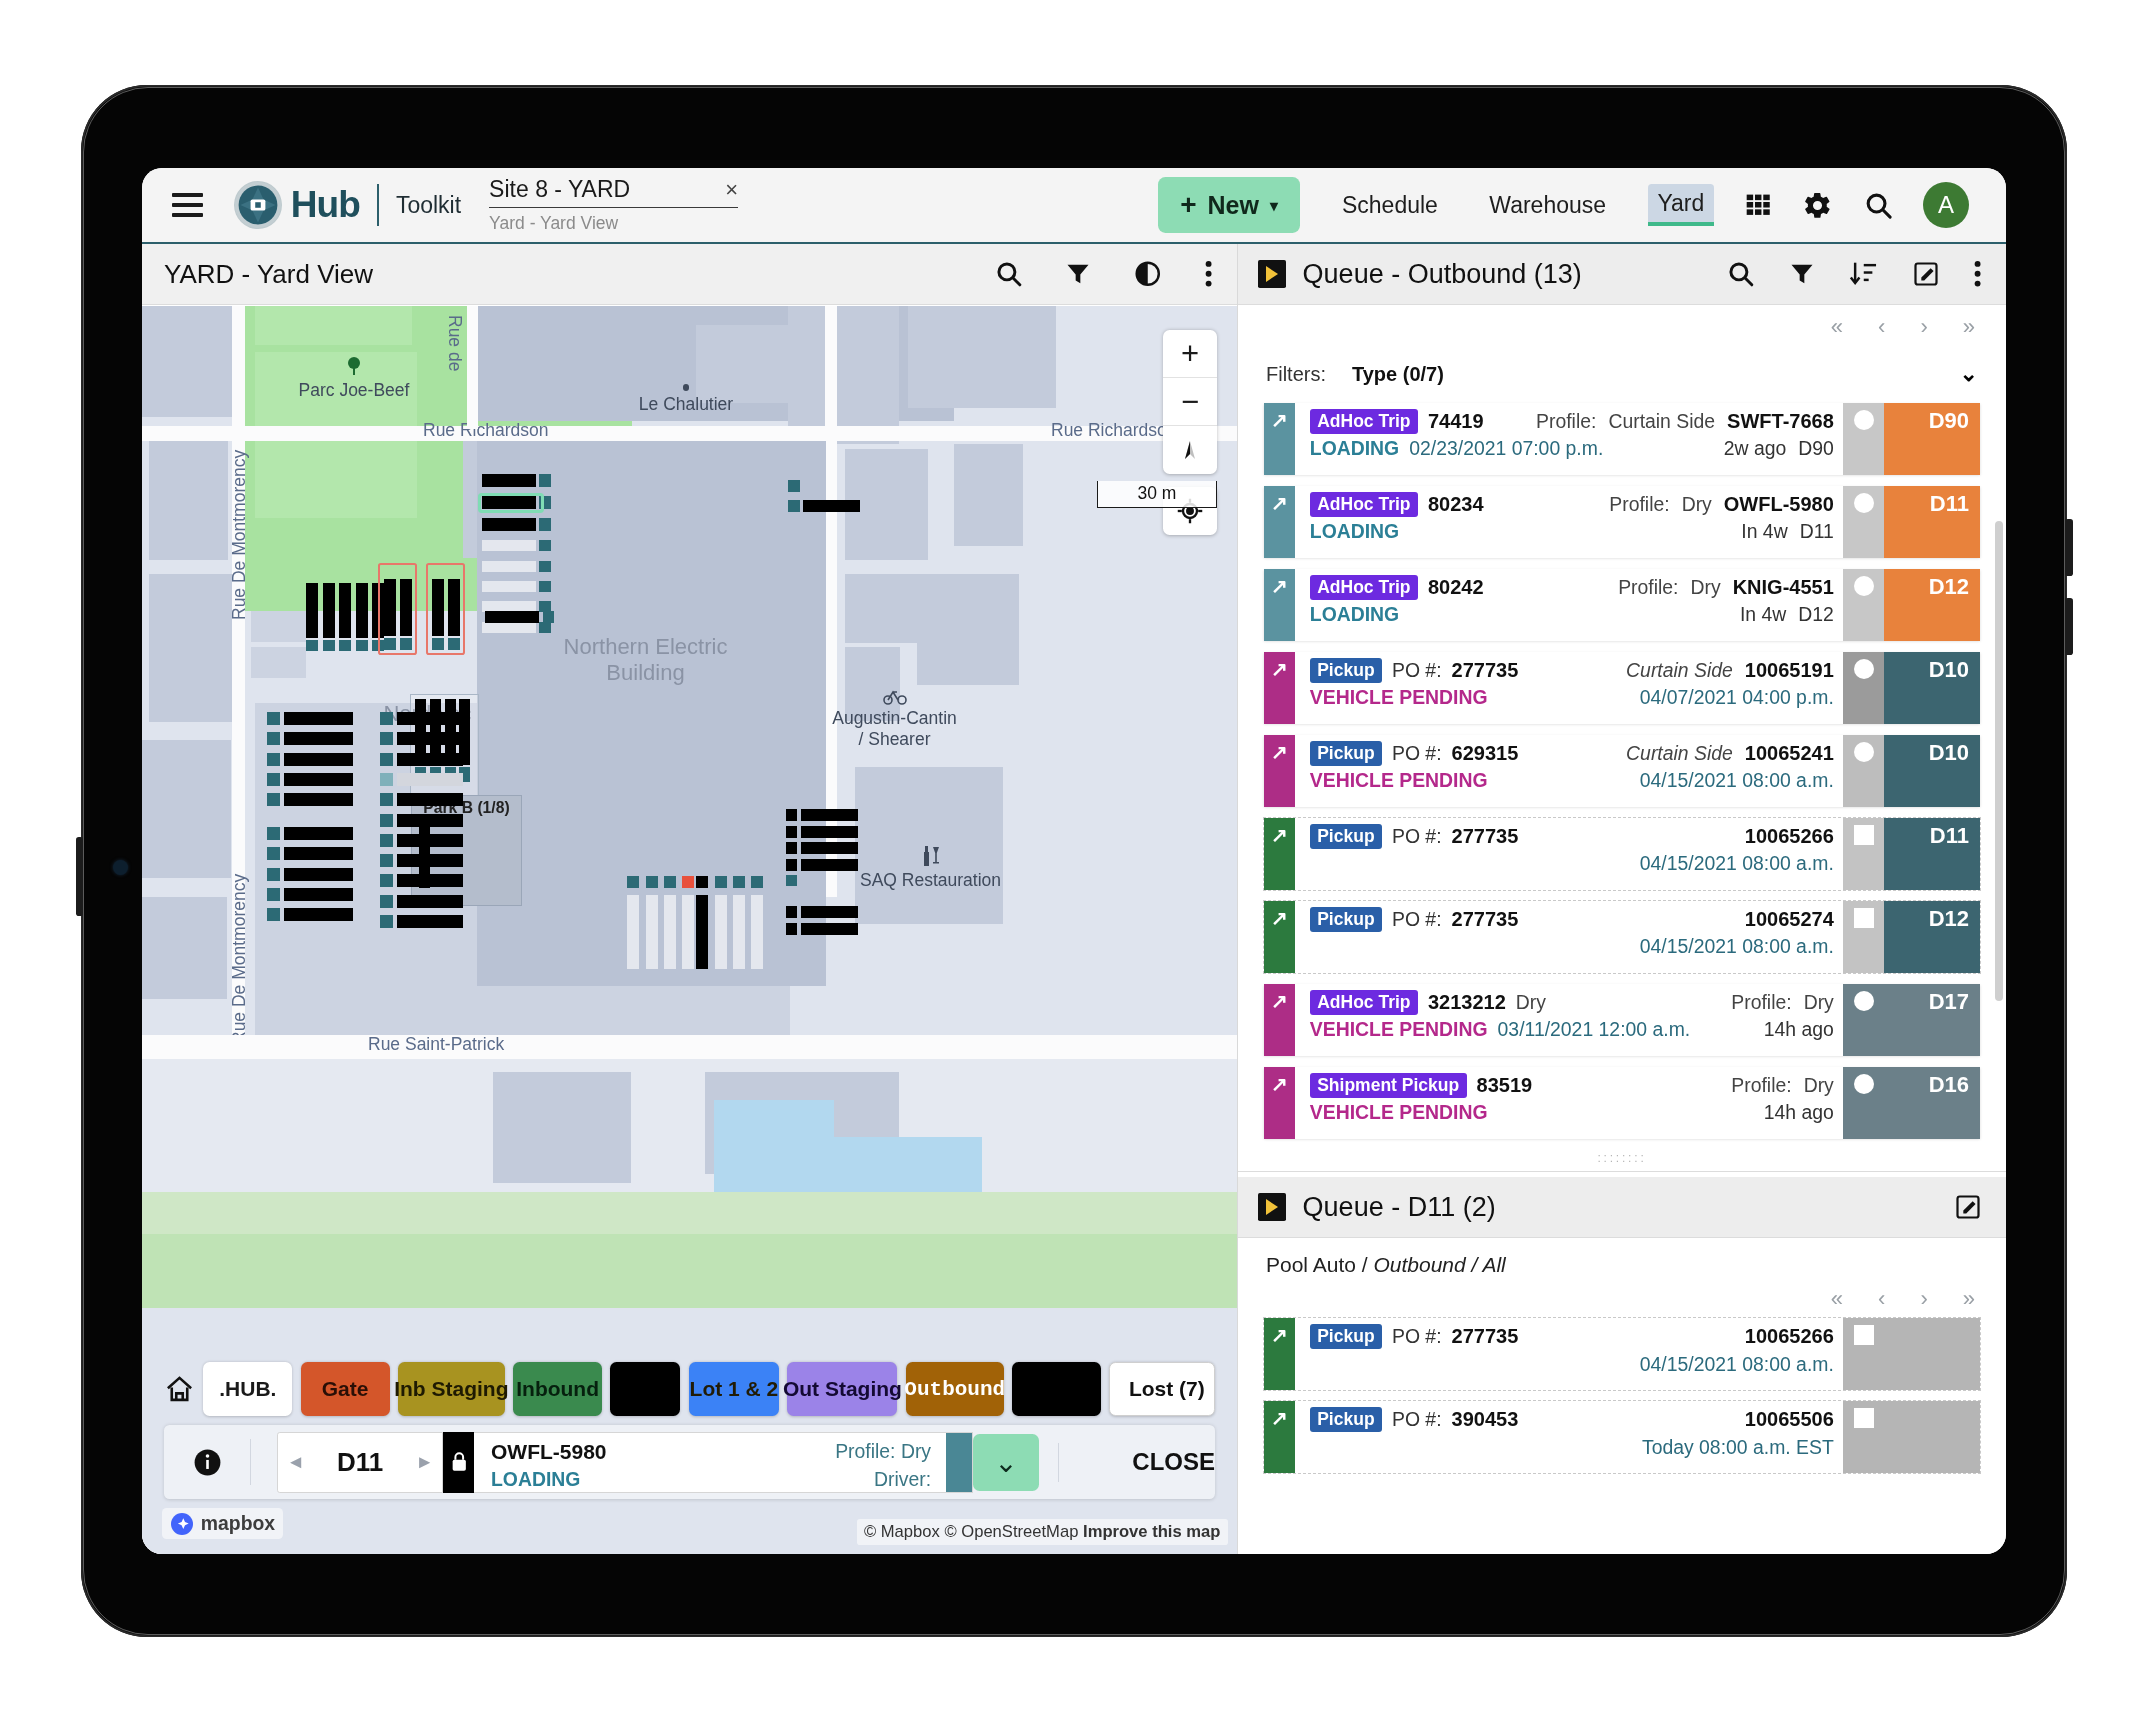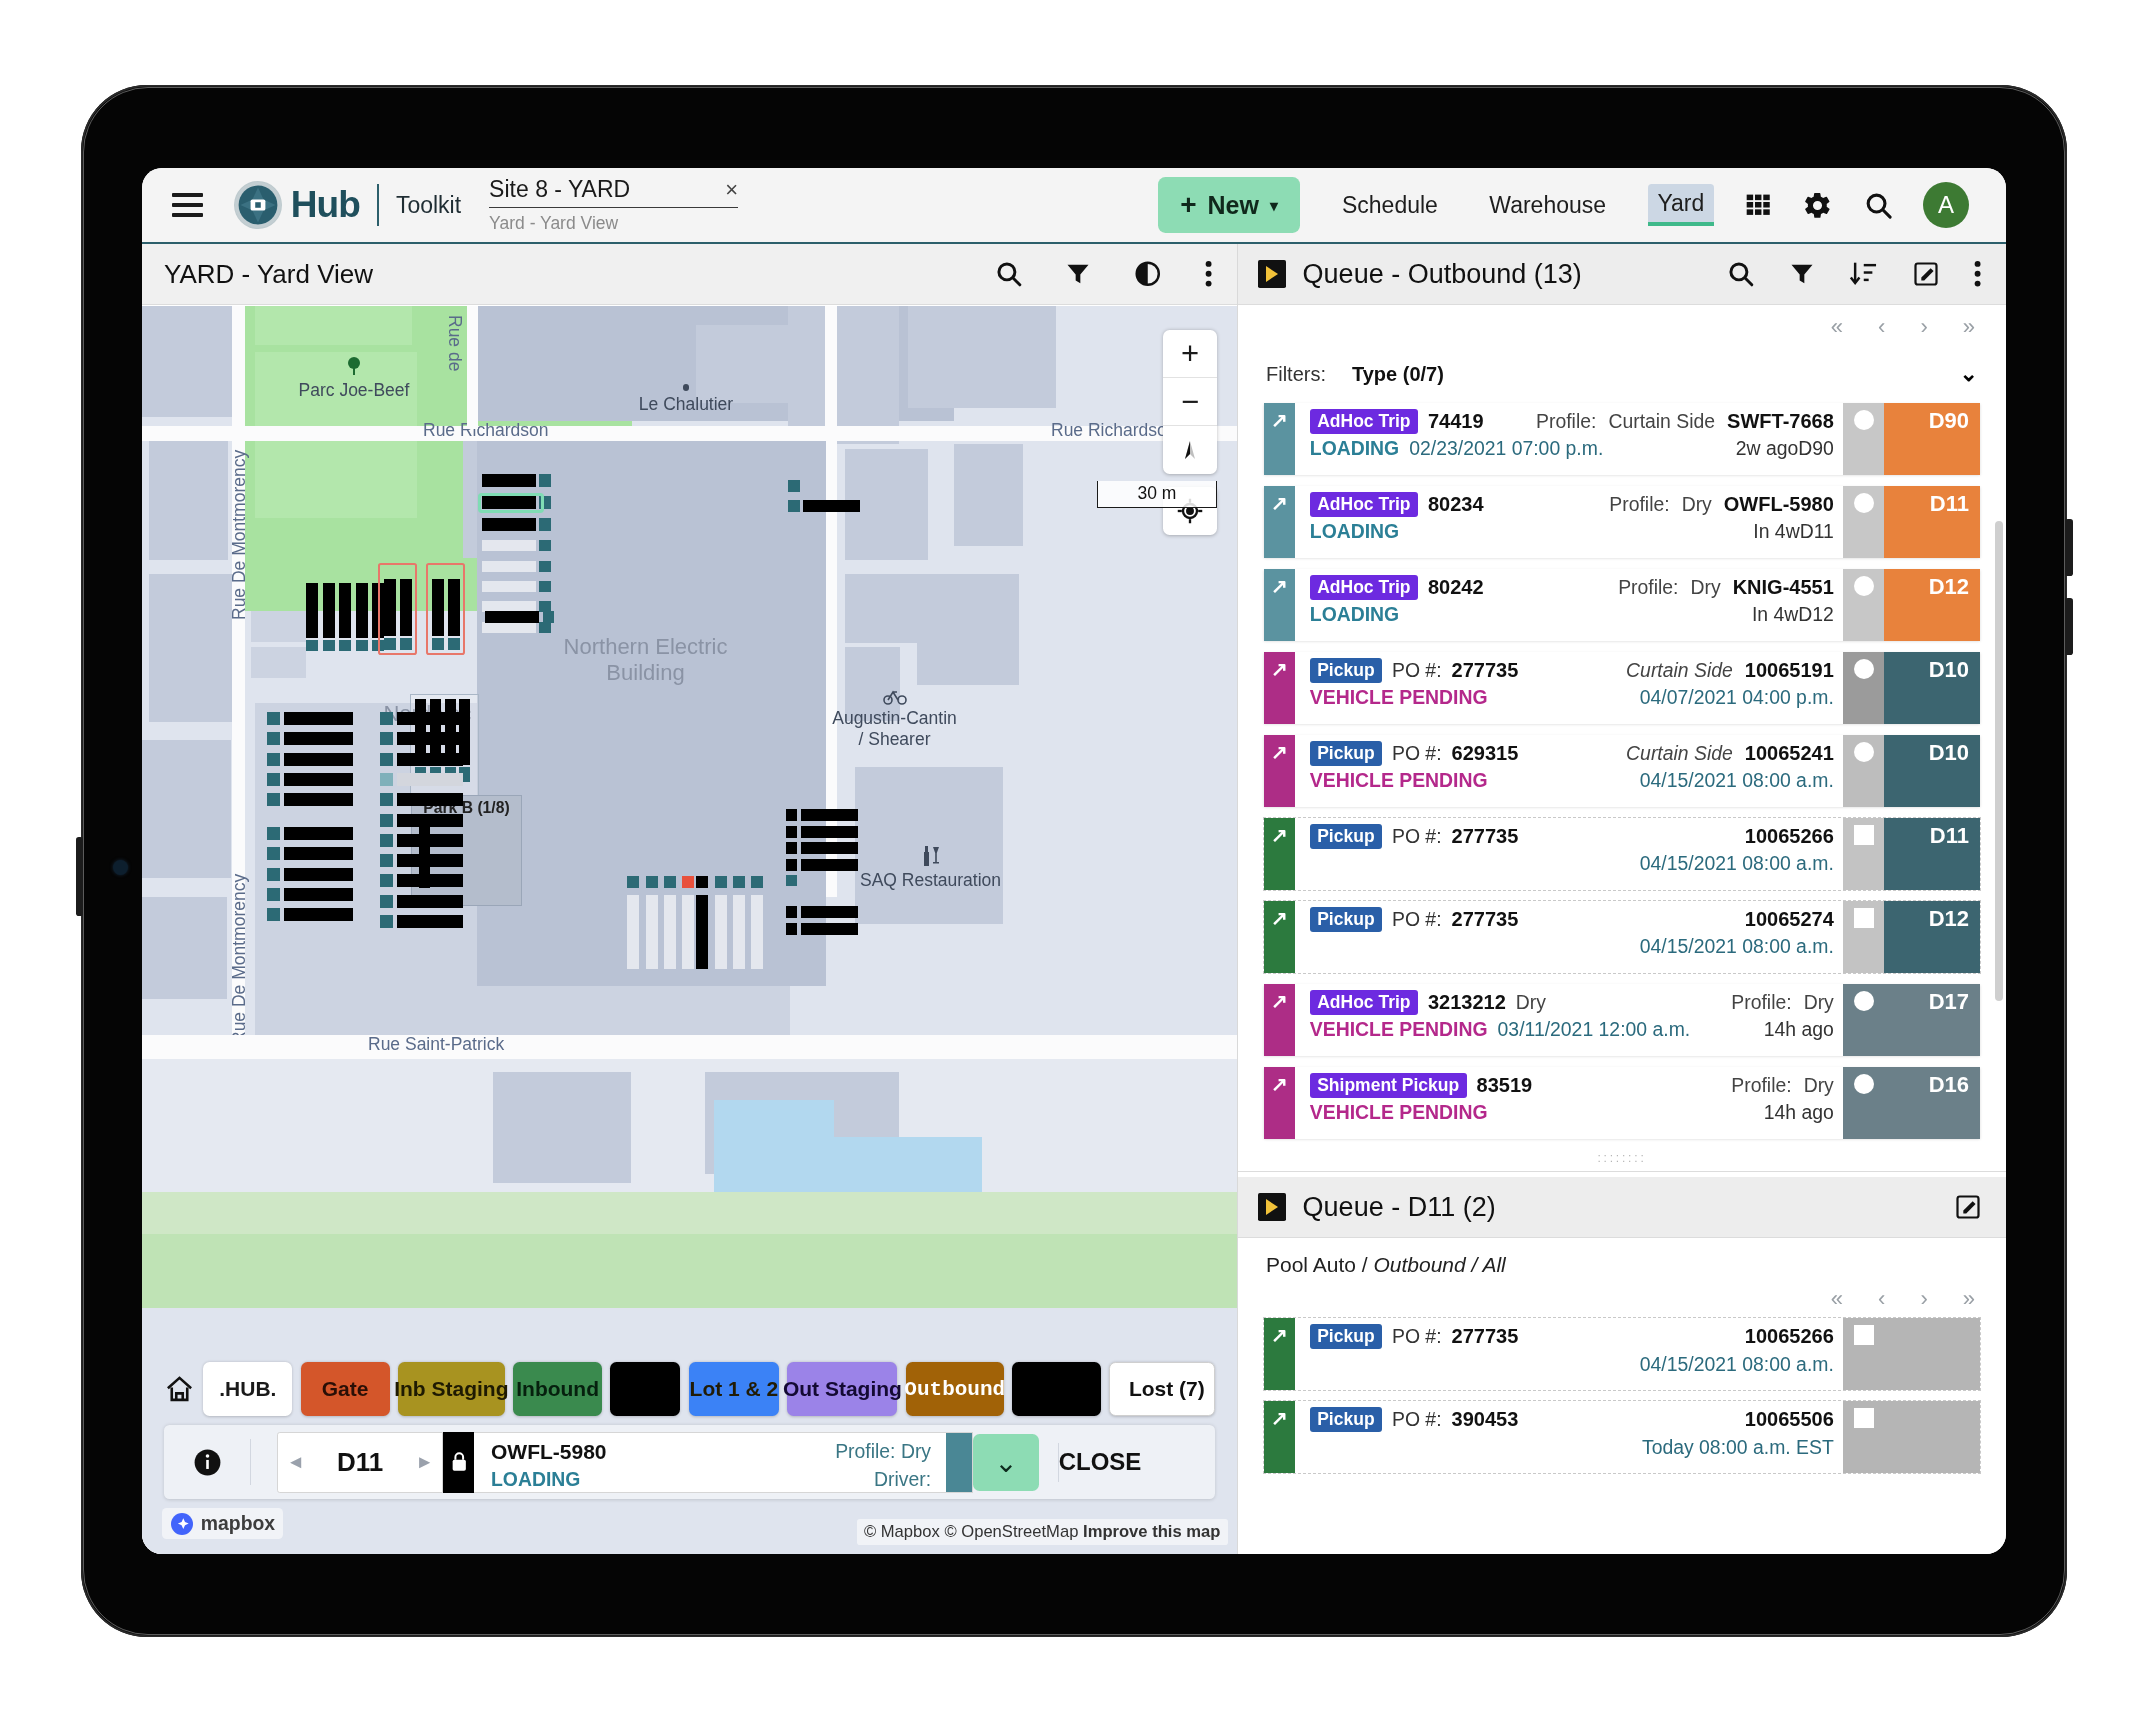--- a/index.html
+++ b/index.html
@@ -165,21 +165,21 @@
   #db-card .r2 { display:flex; justify-content:space-between; margin-top:3.7px;}
   #db-card .veh { font-size:21px; font-weight:700; color:#111;}
   #db-card .prof { font-size:19.4px; color:#3a7684;}
   #db-card .st { font-size:19.4px; font-weight:700; color:#2b7f96;}
   #db-card .drv { font-size:19.4px; color:#3a7684;}
   #db-card .edge { width:26px; background:#4a8795;}
   #db-chev {
     margin-left:auto; margin-right:3.7px; width:70px;height:57px;background:#8ddcb4;border-radius:6.5px;
     display:flex;align-items:center;justify-content:center; font-size:28px; color:#0d2a1d; cursor:pointer;
   }
-  #db-close { width:166px; text-align:left; font-size:24px; font-weight:700; color:#111; cursor:pointer; border-left:0.9px solid #d2d7e0; margin-left:14.8px; padding:5.5px 0;}
+  #db-close { width:166px; text-align:right; font-size:24px; font-weight:700; color:#111; cursor:pointer; border-left:0.9px solid #d2d7e0; margin-left:14.8px; padding:5.5px 0;}
 
   
   .q-header {
     height:61px; background:#ededed; display:flex; align-items:center; padding:0 24px 0 20px; gap:16.6px;
     border-bottom:0.9px solid #dcdcdc;
   }
   .q-flag { width:28px;height:28px;background:#111;display:flex;align-items:center;justify-content:center;border-radius:1.8px;}
   .q-title { font-size:27px; color:#111; }
   .q-header-icons { margin-left:auto; display:flex; gap:33px; align-items:center;}
   .q-header-icons .ic-btn { margin:0; }
@@ -199,21 +199,21 @@
   }
   .q-row.dashed { box-shadow:none; outline:1.8px dashed #c9c9c9; outline-offset:-0.9px;}
   .q-accent { width:31px; display:flex; align-items:flex-start; justify-content:center; padding-top:5.5px; color:#fff; font-size:20px; font-weight:700;}
   .q-main { flex:1; padding:6.5px 9.2px 0 14.8px; display:flex; flex-direction:column; justify-content:flex-start;}
   .q-l1 { display:flex; align-items:center; gap:10px;}
   .q-l2 { display:flex; align-items:center; gap:10px; margin-top:3.7px;}
   .q-chip { font-size:17.5px; font-weight:700; color:#fff; padding:1.8px 7.4px; border-radius:3px;}
   .q-id { font-size:20px; font-weight:700; color:#111;}
   .q-po { font-size:19.4px; color:#333;}
   .q-right1 { margin-left:auto; display:flex; gap:12px; align-items:center;}
-  .q-right2 { margin-left:auto; display:flex; align-items:flex-start;}
+  .q-right2 { margin-left:auto; display:flex; gap:12px; align-items:flex-start;}
   .q-prof { font-size:19.4px; color:#444;}
   .q-prof i { font-style:italic; color:#444;}
   .q-veh { font-size:20px; font-weight:700; color:#111;}
   .q-status { font-size:19.4px; font-weight:700;}
   .q-status.loading { color:#2b7f96;}
   .q-status.pending { color:#b4288b;}
   .q-date { font-size:19.4px; color:#2b6a7d;}
   .q-ago { font-size:19.4px; color:#333;}
   .q-dock-sm { font-size:19.4px; color:#333;}
   .q-ind { width:41px; display:flex; align-items:flex-start; justify-content:center; padding-top:7.4px;}

